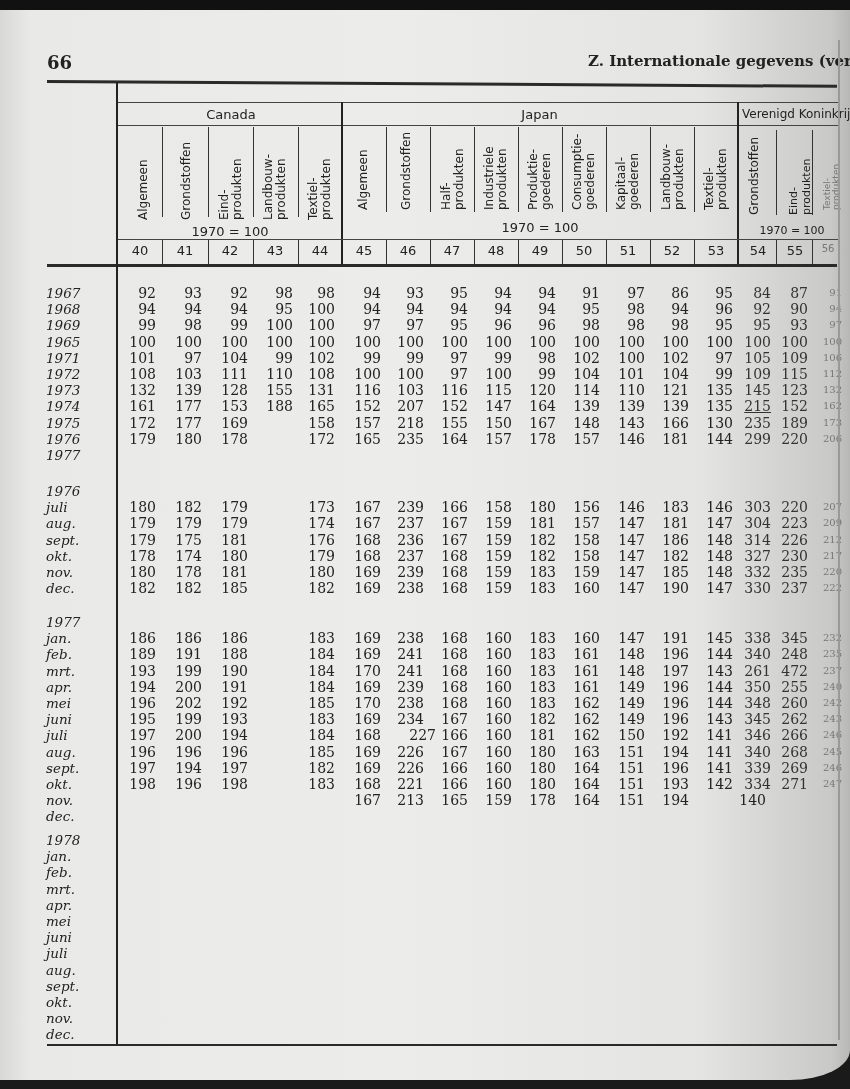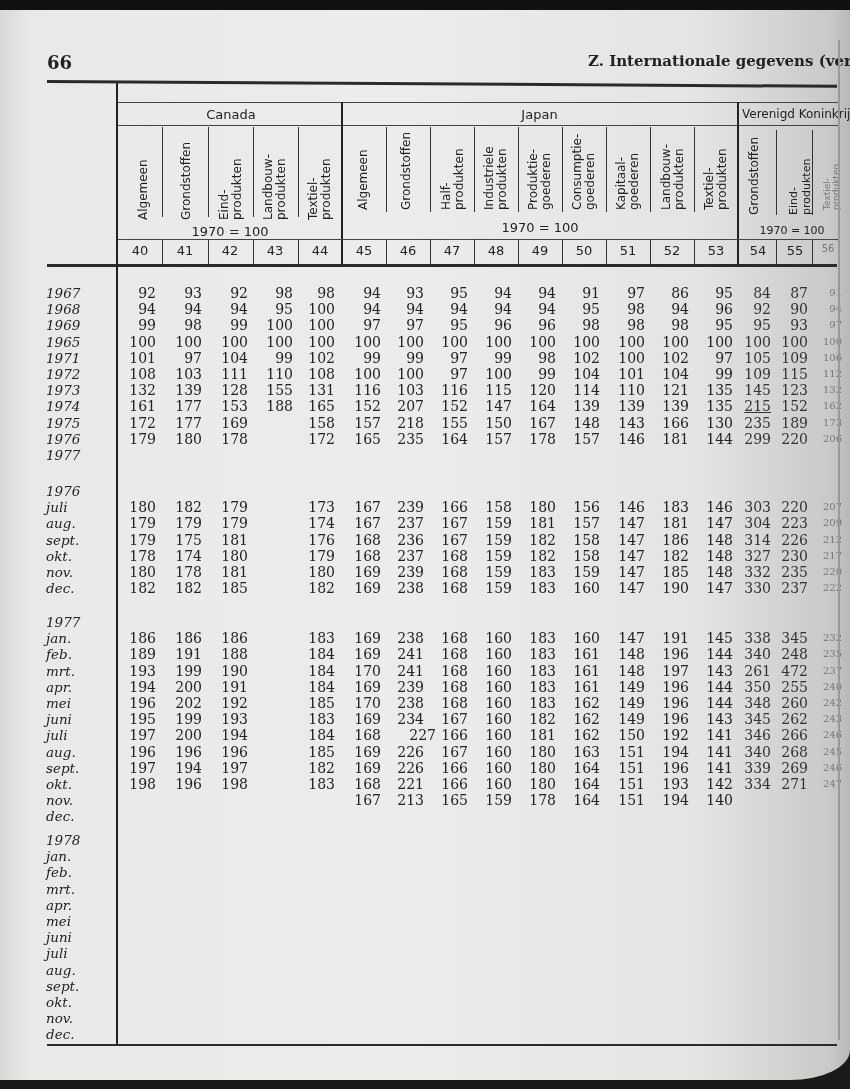--- a/index.html
+++ b/index.html
@@ -586,21 +586,21 @@
       <div class="cell faded" style="top: 776px; left: 818px; font-size: 10px; width: 24px;">247</div>
       <div class="lbl" style="top: 792.2px;">nov.</div>
       <div class="cell" style="top: 792.2px; left: 347px;">167</div>
       <div class="cell" style="top: 792.2px; left: 390px;">213</div>
       <div class="cell" style="top: 792.2px; left: 434px;">165</div>
       <div class="cell" style="top: 792.2px; left: 478px;">159</div>
       <div class="cell" style="top: 792.2px; left: 522px;">178</div>
       <div class="cell" style="top: 792.2px; left: 566px;">164</div>
       <div class="cell" style="top: 792.2px; left: 611px;">151</div>
       <div class="cell" style="top: 792.2px; left: 655px;">194</div>
-      <div class="cell" style="top: 792.2px; left: 699px;">140</div>
+      <div class="cell" style="top: 792.2px; left: 732px;">140</div>
       <div class="lbl" style="top: 808.4px;">dec.</div>
       <div class="lbl" style="top: 832px;">1978</div>
       <div class="lbl" style="top: 848.2px;">jan.</div>
       <div class="lbl" style="top: 864.4px;">feb.</div>
       <div class="lbl" style="top: 880.6px;">mrt.</div>
       <div class="lbl" style="top: 896.8px;">apr.</div>
       <div class="lbl" style="top: 913px;">mei</div>
       <div class="lbl" style="top: 929.2px;">juni</div>
       <div class="lbl" style="top: 945.4px;">juli</div>
       <div class="lbl" style="top: 961.6px;">aug.</div>

